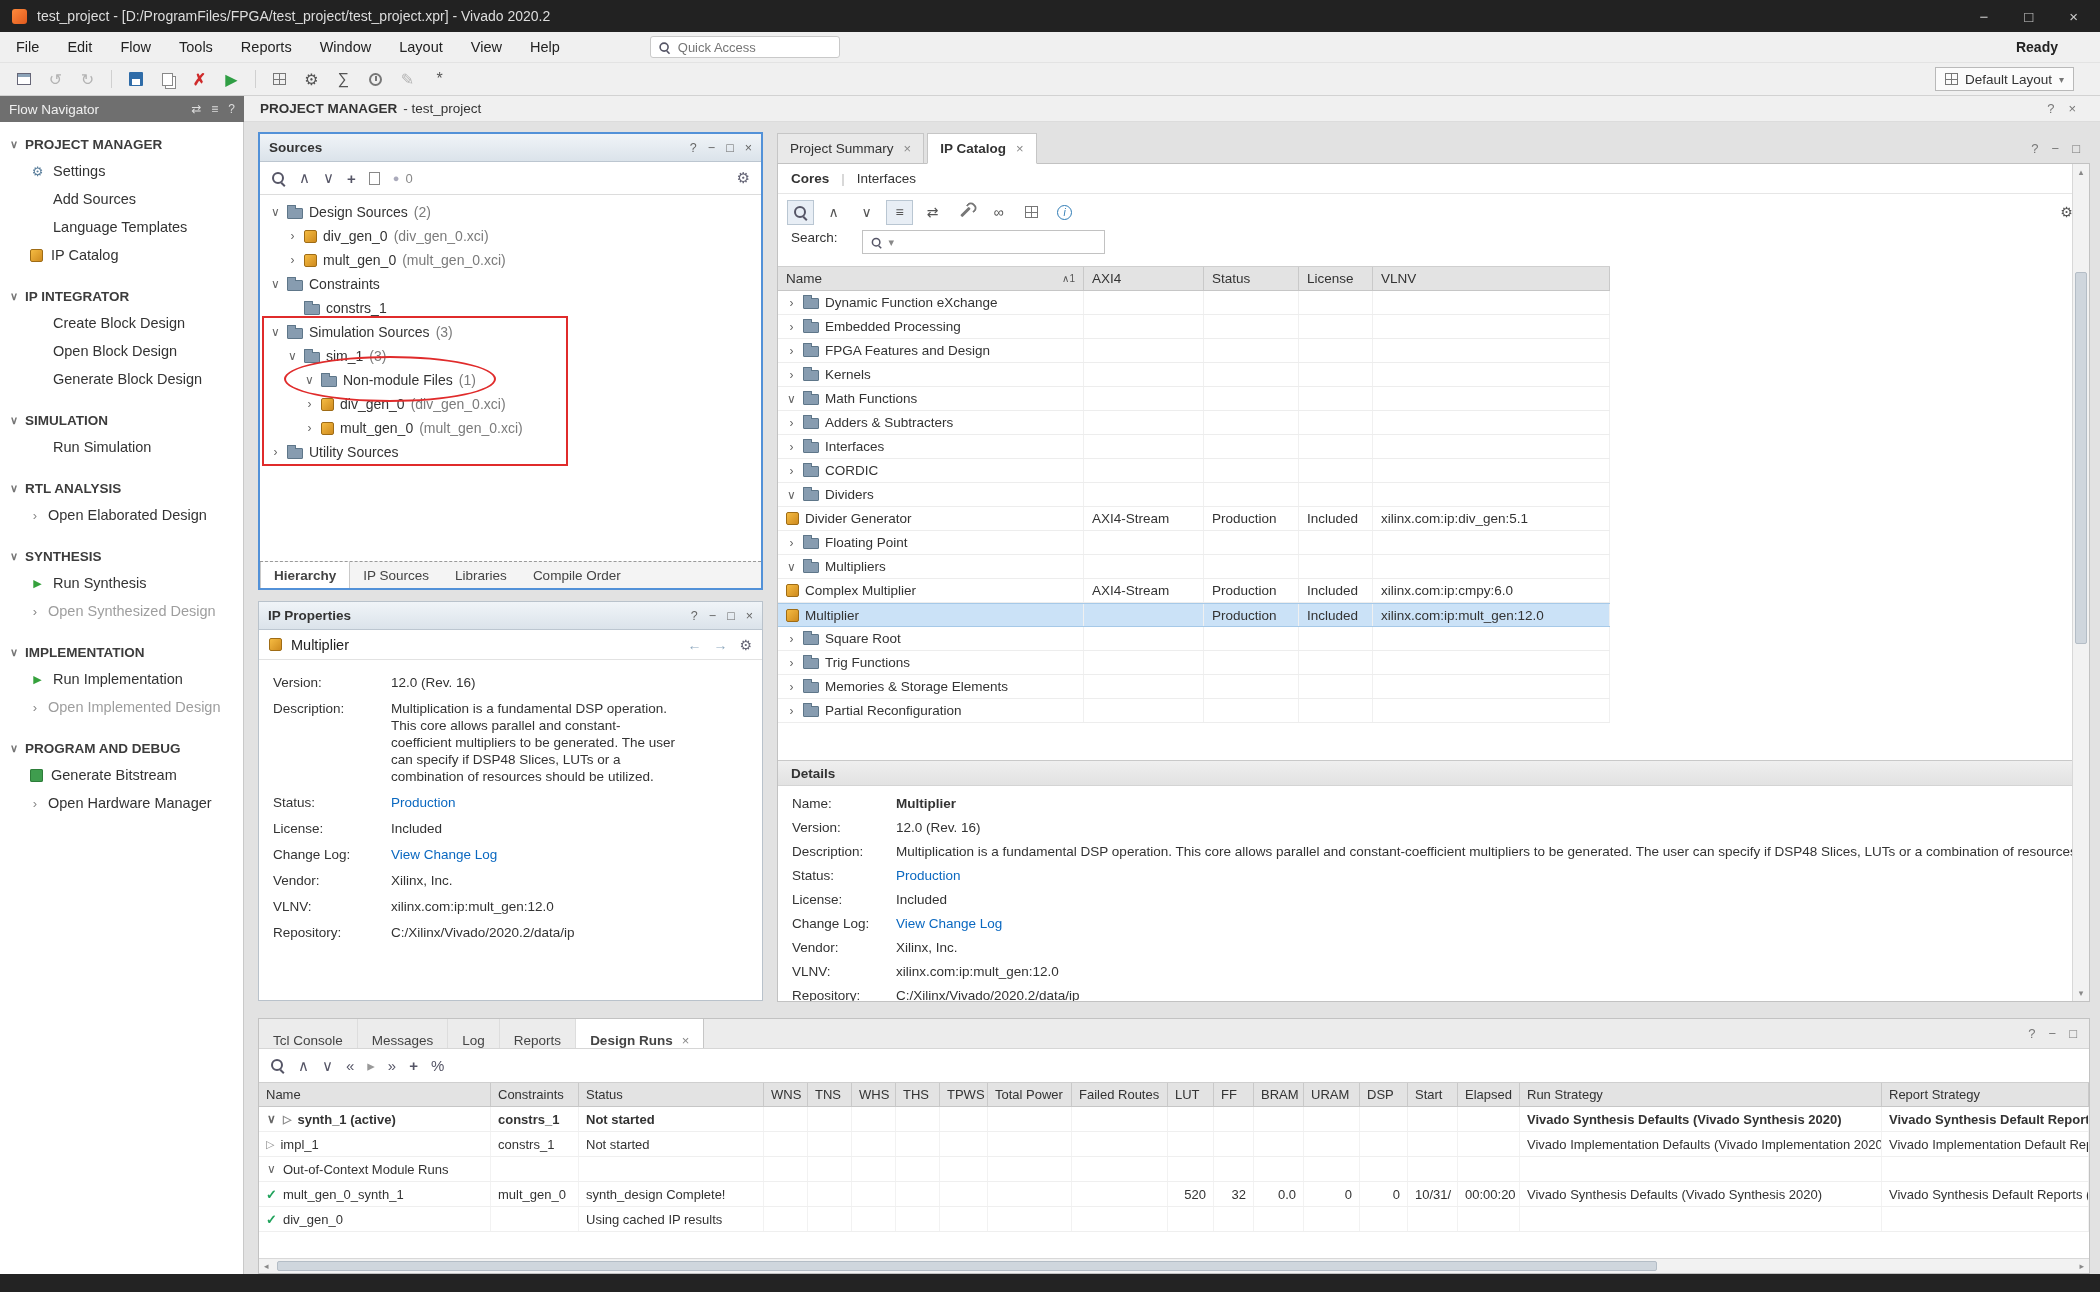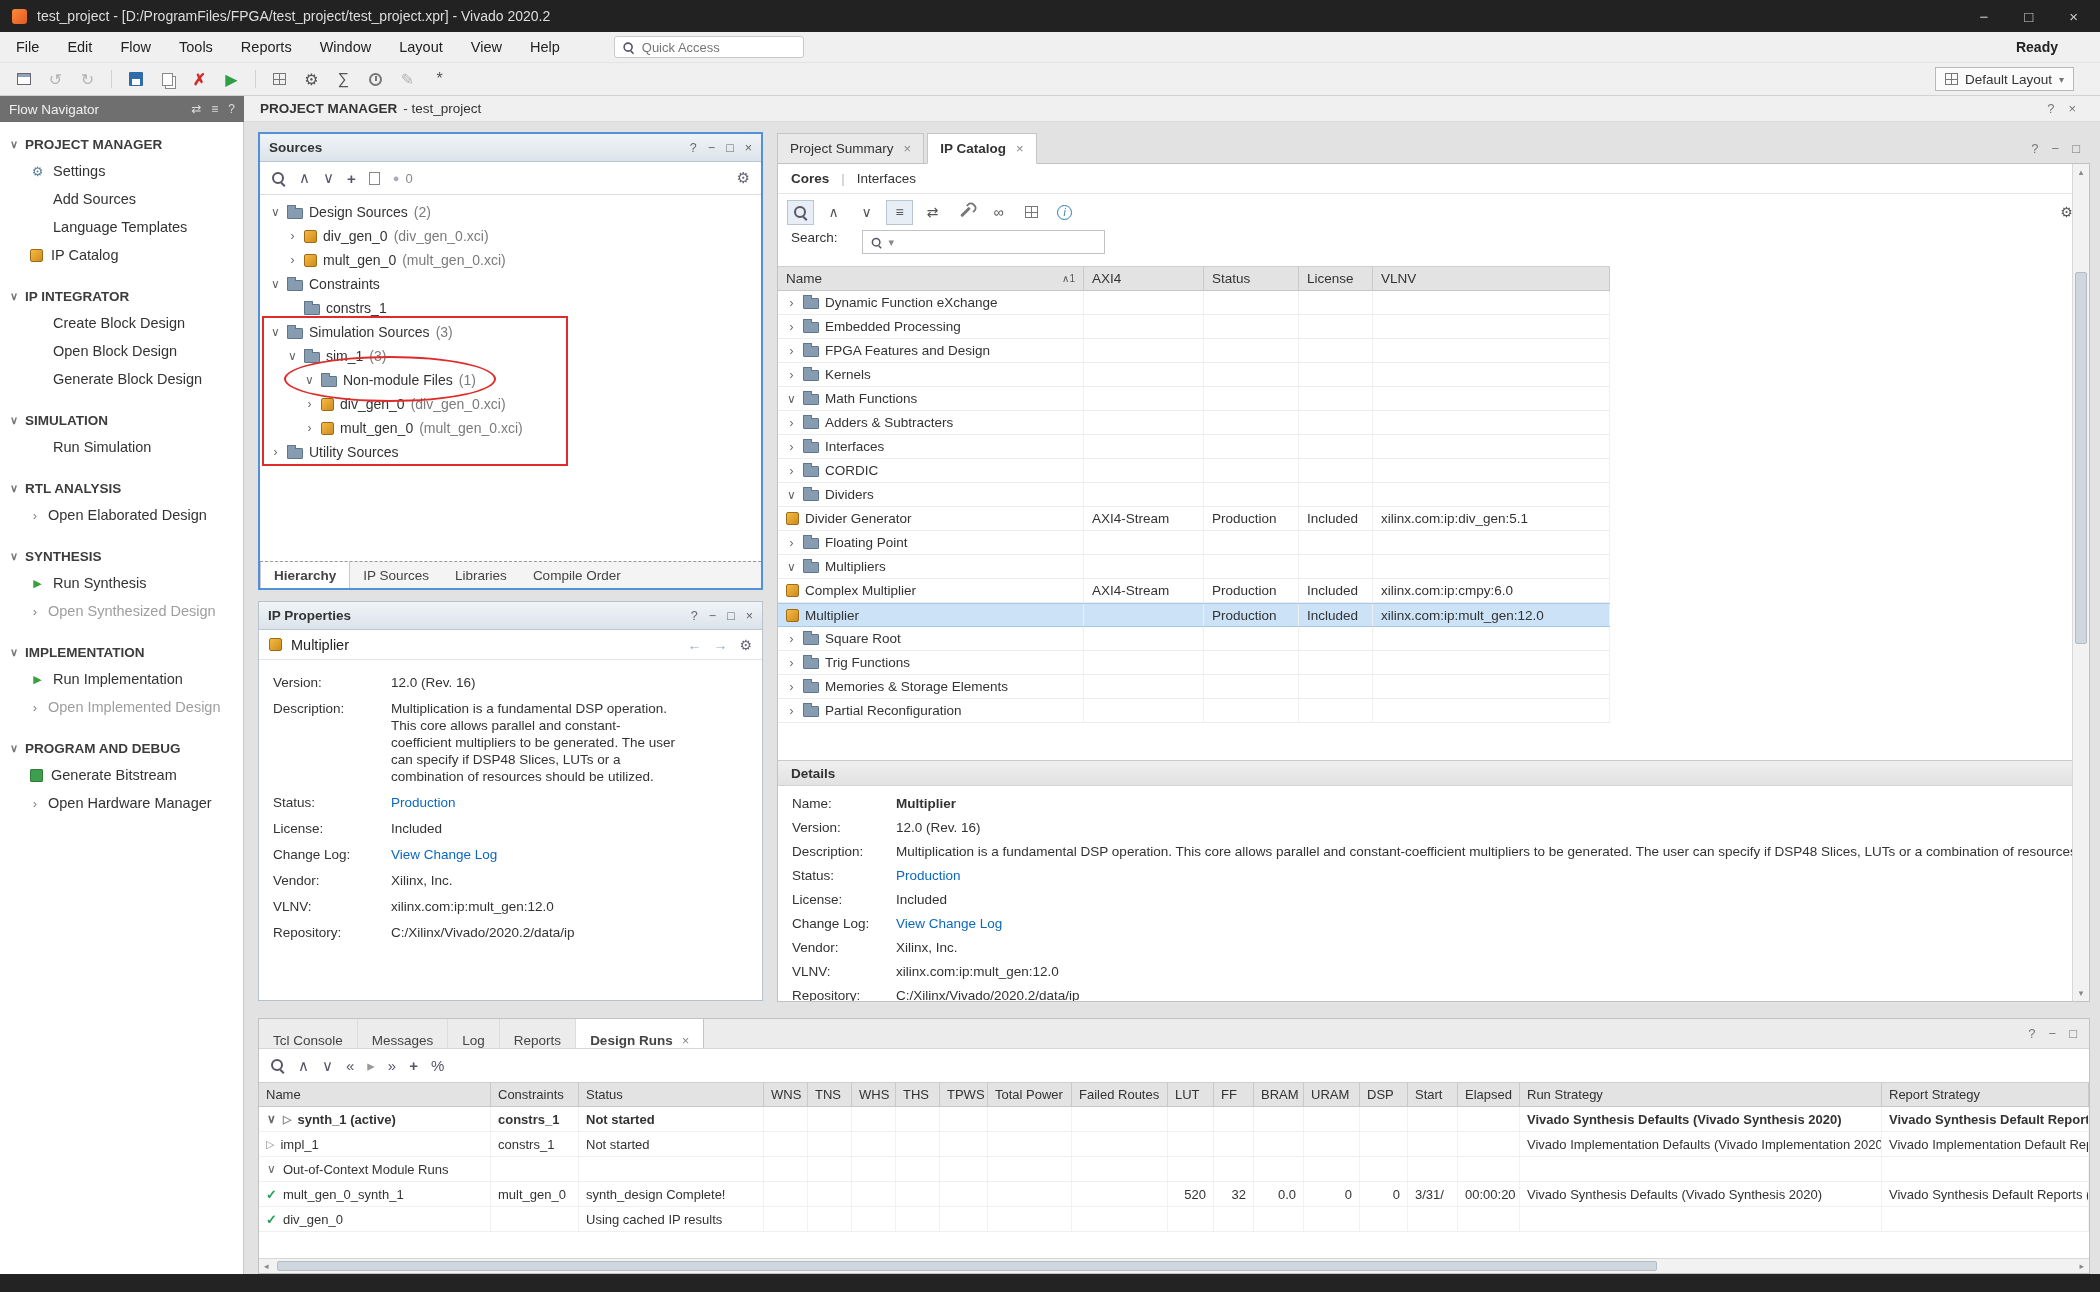--- a/index.html
+++ b/index.html
@@ -5,21 +5,21 @@
 *{box-sizing:border-box;margin:0;padding:0}
 body{position:relative;width:2100px;height:1292px;font-family:"Liberation Sans",sans-serif;font-size:15px;color:#333;background:#e2e2e2;overflow:hidden}
 
 .titlebar{position:absolute;left:0;top:0;right:0;height:32px;background:#222;display:flex;align-items:center;gap:10px;padding:0 12px}
 .logo{width:15px;height:15px;background:linear-gradient(135deg,#ff8a3c,#e05a1e);border-radius:3px;flex:0 0 auto}
 .title-text{color:#ddd;font-size:14px;flex:1;white-space:nowrap;overflow:hidden}
 .win-controls{display:flex;gap:36px;color:#ccc;font-size:15px;margin-right:10px}
 
 .menubar{position:absolute;top:32px;left:0;right:0;height:31px;background:#f0f0f0;display:flex;align-items:center;gap:28px;padding:0 16px;border-bottom:1px solid #e3e3e3}
 .menu-item{color:#222;font-size:14.5px}
-.quick-access{margin-left:26px;width:190px;height:22px;border:1px solid #c9c9c9;border-radius:3px;background:#fff;display:flex;align-items:center;padding:0 6px;gap:6px}
+.quick-access{margin-left:62px;width:190px;height:22px;border:1px solid #c9c9c9;border-radius:3px;background:#fff;display:flex;align-items:center;padding:0 6px;gap:6px}
 .quick-access input{border:none;outline:none;flex:1;font-size:13px;font-family:inherit;color:#333;background:transparent}
 .ready{margin-left:auto;margin-right:26px;font-weight:bold;color:#222;font-size:14px}
 
 .toolbar{position:absolute;top:63px;left:0;right:0;height:33px;background:#f0f0f0;border-bottom:1px solid #d2d2d2;display:flex;align-items:center;gap:5px;padding:0 10px}
 .tbi{width:27px;height:25px;display:flex;align-items:center;justify-content:center;font-size:16px;color:#555}
 .tbi.dim{color:#b3b3b3}
 .tbi.red{color:#cf2b2b;font-weight:bold}
 .tbi.green{color:#2f9e44}
 .tb-sep{width:1px;height:18px;background:#d0d0d0;margin:0 5px}
 .layout-select{margin-left:auto;margin-right:16px;height:24px;border:1px solid #b9b9b9;background:#fbfbfb;display:flex;align-items:center;gap:7px;padding:0 9px;font-size:13.5px;color:#333}
@@ -988,21 +988,21 @@
         <div class="c"></div>
         <div class="c"></div>
         <div class="c"></div>
         <div class="c"></div>
         <div class="c"></div>
    <div class="c num">520</div>
    <div class="c num">32</div>
    <div class="c num">0.0</div>
    <div class="c num">0</div>
    <div class="c num">0</div>
-   <div class="c">3/31/</div>
+   <div class="c">10/31/</div>
    <div class="c">00:00:20</div>
    <div class="c">Vivado Synthesis Defaults (Vivado Synthesis 2020)</div>
    <div class="c">Vivado Synthesis Default Reports (Vivado Synthesis 20</div>
   </div>
   <div class="run-row">
    <div class="c rname r-ind1">
           <span class="chk">✓</span>
           <span>div_gen_0</span>
         </div>
    <div class="c"></div>

